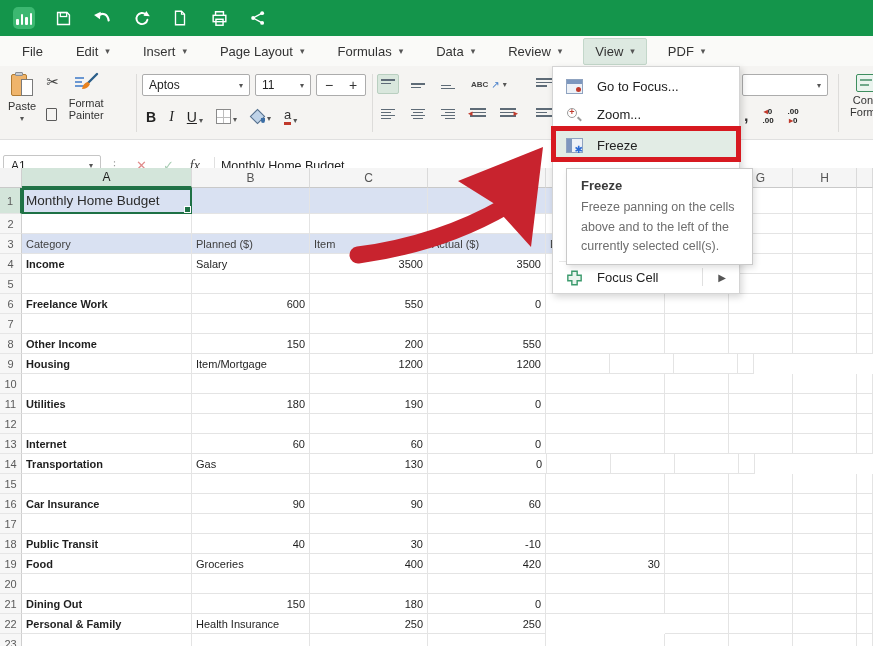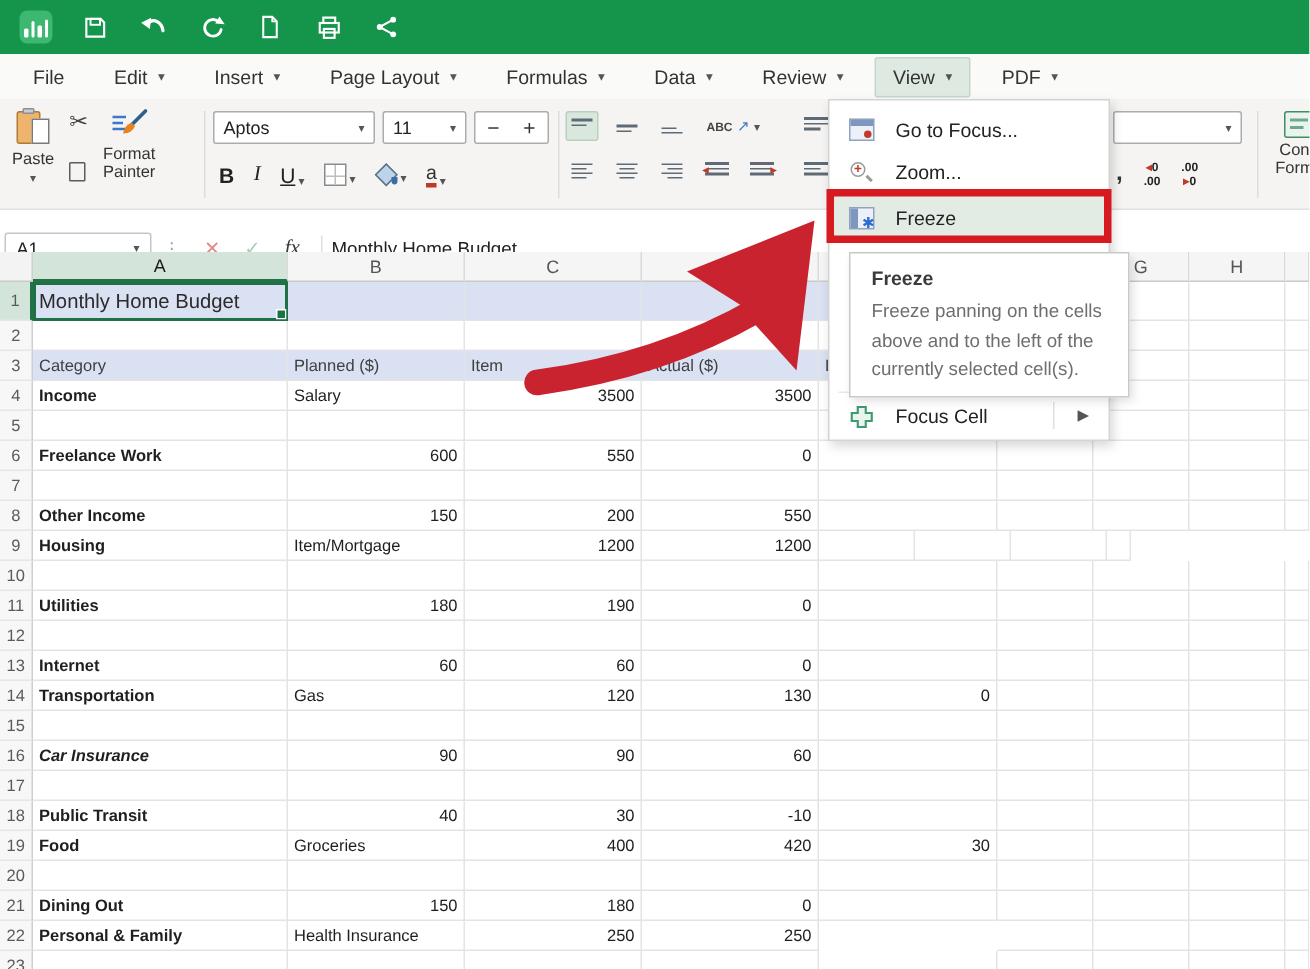--- a/index.html
+++ b/index.html
@@ -582,21 +582,20 @@
       <div class="cell" style="width: 119px;"></div>
       <div class="cell" style="width: 64px;"></div>
       <div class="cell" style="width: 64px;"></div>
       <div class="cell" style="width: 64px;"></div>
       <div class="cell" style="width: 16px;"></div>
     </div>
     <div class="srow" style="height: 20px;">
       <div class="rowhdr">14</div>
       <div class="cell boldc" style="width: 170px;">Transportation</div>
       <div class="cell" style="width: 118px;">Gas</div>
-      <div class="cell num" style="width: 118px;">120</div>
       <div class="cell num" style="width: 118px;">130</div>
       <div class="cell num" style="width: 119px;">0</div>
       <div class="cell" style="width: 64px;"></div>
       <div class="cell" style="width: 64px;"></div>
       <div class="cell" style="width: 64px;"></div>
       <div class="cell" style="width: 16px;"></div>
     </div>
     <div class="srow" style="height: 20px;">
       <div class="rowhdr">15</div>
       <div class="cell" style="width: 170px;"></div>
@@ -604,21 +603,21 @@
       <div class="cell" style="width: 118px;"></div>
       <div class="cell" style="width: 118px;"></div>
       <div class="cell" style="width: 119px;"></div>
       <div class="cell" style="width: 64px;"></div>
       <div class="cell" style="width: 64px;"></div>
       <div class="cell" style="width: 64px;"></div>
       <div class="cell" style="width: 16px;"></div>
     </div>
     <div class="srow" style="height: 20px;">
       <div class="rowhdr">16</div>
-      <div class="cell boldc" style="width: 170px; font-style: italic;">Car Insurance</div>
+      <div class="cell boldc" style="width: 170px;">Car Insurance</div>
       <div class="cell num" style="width: 118px;">90</div>
       <div class="cell num" style="width: 118px;">90</div>
       <div class="cell num" style="width: 118px;">60</div>
       <div class="cell" style="width: 119px;"></div>
       <div class="cell" style="width: 64px;"></div>
       <div class="cell" style="width: 64px;"></div>
       <div class="cell" style="width: 64px;"></div>
       <div class="cell" style="width: 16px;"></div>
     </div>
     <div class="srow" style="height: 20px;">

